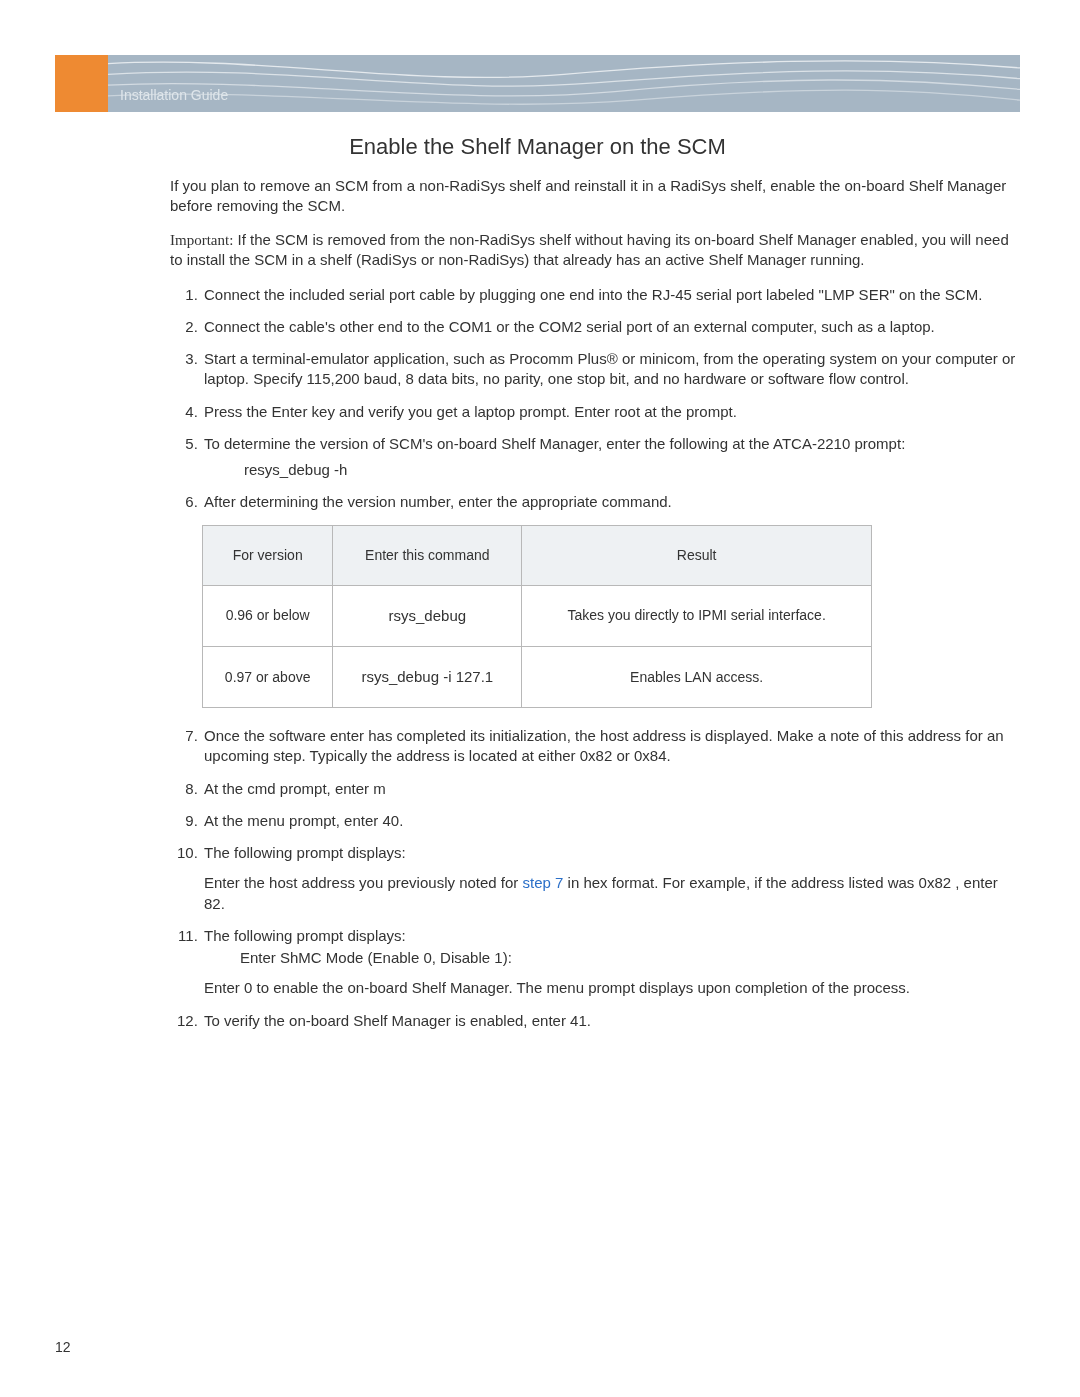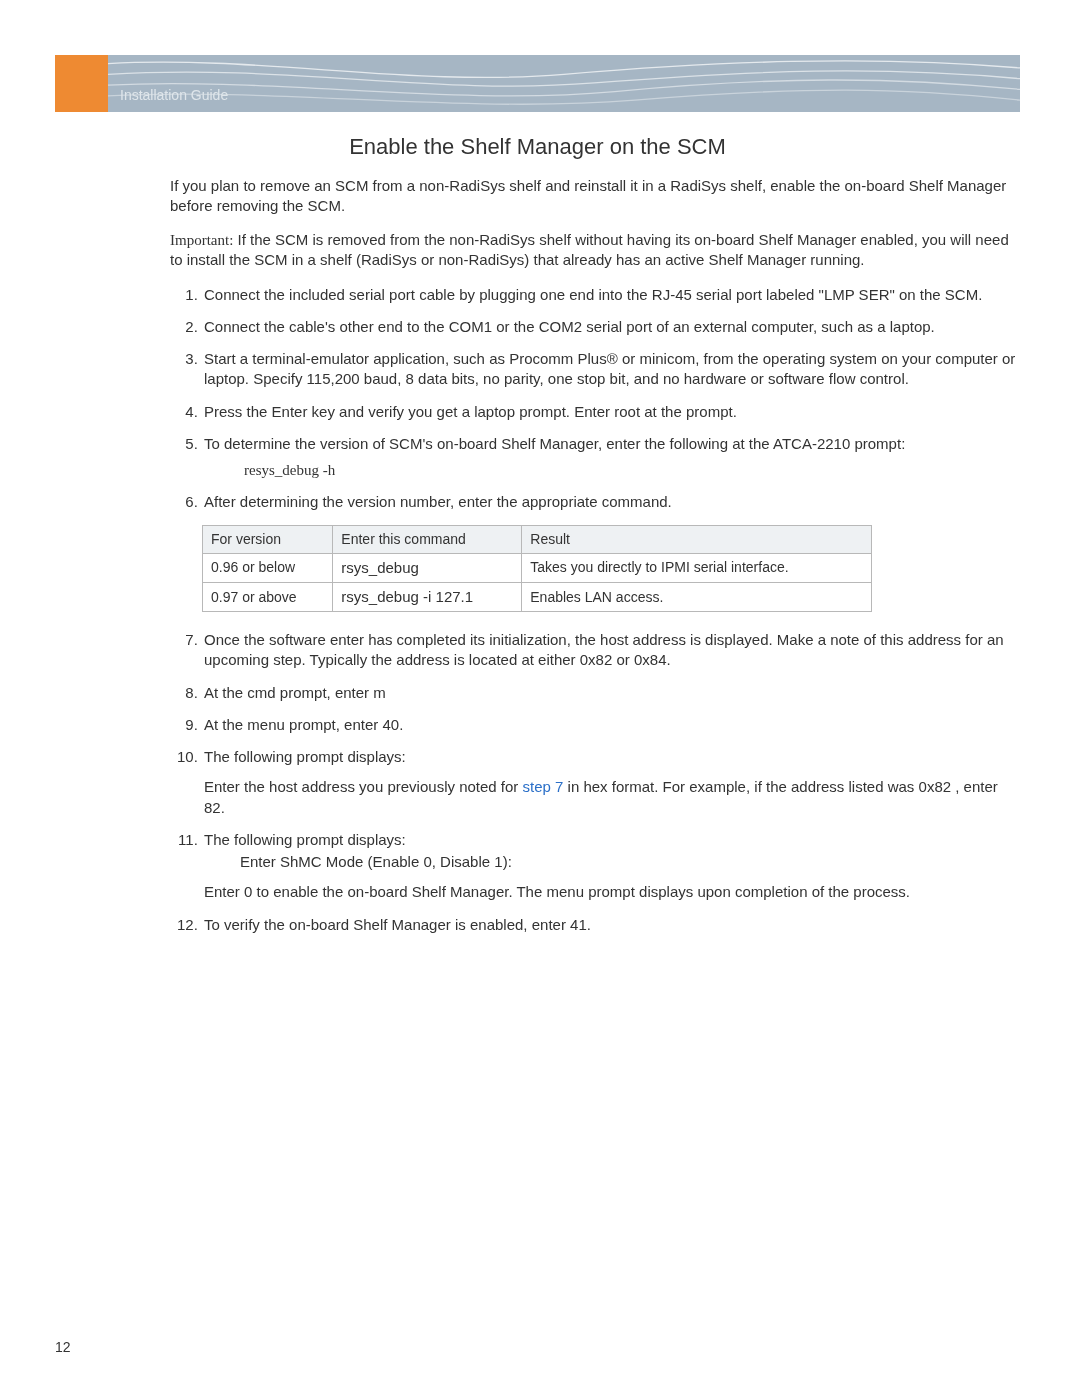--- a/index.html
+++ b/index.html
@@ -65,34 +65,34 @@
   ol.steps {
     list-style: decimal;
     padding-left: 32px;
     margin: 0;
   }
   ol.steps > li {
     margin-bottom: 12px;
     padding-left: 2px;
   }
   .code-block {
-    font-family: Liberation Serif, serif;
+    font-family: Liberation Sans, sans-serif;
     margin: 6px 0 0 40px;
     font-size: 15px;
   }
   table.cmd-table {
     border-collapse: collapse;
     width: 670px;
     margin: 6px 0 18px 32px;
     font-size: 14px;
   }
   table.cmd-table th, table.cmd-table td {
     border: 1px solid #b8b8b8;
-    padding: 4px 8px;
-    text-align: left;
+    padding: 20px 8px;
+    text-align: center;
     vertical-align: middle;
   }
   table.cmd-table th {
     background: #eef1f3;
     font-weight: normal;
   }
   table.cmd-table td.cmd-cell { font-size: 15px; }
   .link { color: #2a6fc8; }
   .page-number {
     position: absolute;

